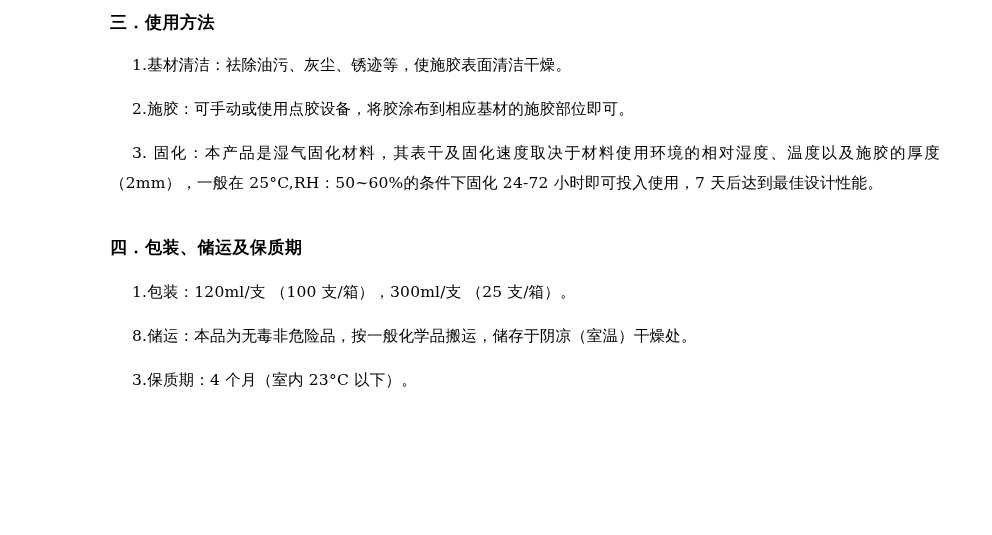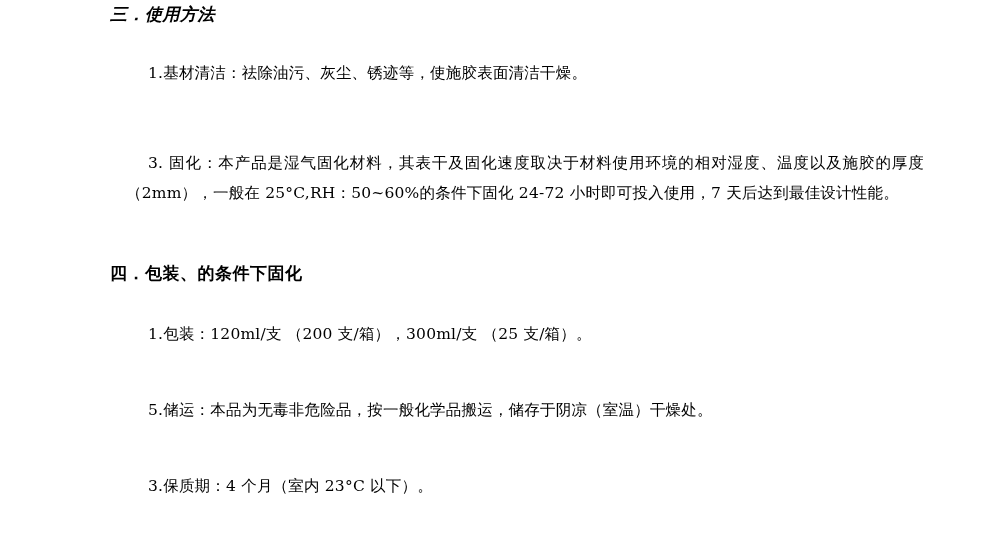--- a/index.html
+++ b/index.html
@@ -23,32 +23,31 @@
   }
   .section-heading {
     font-family: "DejaVu Sans", "Liberation Sans", sans-serif;
     font-weight: bold;
     font-size: 17px;
     line-height: 24px;
     letter-spacing: 0.5px;
     margin: 0;
   }
   .heading-1 {
-    padding-top: 2px;
-    font-style: italic;
+    padding-top: 10px;
   }
   .heading-2 {
     padding-top: 17px;
   }
   .para {
     font-family: "DejaVu Serif", "Liberation Serif", serif;
     font-size: 15.5px;
     line-height: 30px;
     letter-spacing: 0.2px;
-    margin: 16px;
+    margin: 0;
     text-align: justify;
     text-justify: inter-ideograph;
   }
   .para.indent {
     text-indent: 22px;
   }
   .gap-sm { height: 14px; }
   .gap-md { height: 16px; }
   .gap-lg { height: 18px; }
   .gap-xs { height: 10px; }
@@ -59,37 +58,38 @@
 <div class="page">
 
   <h2 class="section-heading heading-1">三．使用方法</h2>
 
   <div class="gap-md"></div>
 
   <p class="para indent">1.基材清洁：祛除油污、灰尘、锈迹等，使施胶表面清洁干燥。</p>
 
   <div class="gap-sm"></div>
 
+  <p class="para indent">2.施胶：可手动或使用点胶设备，将胶涂布到相应基材的施胶部位即可。</p>
 
   <div class="gap-sm"></div>
 
   <p class="para indent">3. 固化：本产品是湿气固化材料，其表干及固化速度取决于材料使用环境的相对湿度、温度以及施胶的厚度（2mm），一般在 25°C,RH：50~60%的条件下固化 24-72 小时即可投入使用，7 天后达到最佳设计性能。</p>
 
   <div class="gap-xs"></div>
 
 
   <div class="gap-xs"></div>
 
-  <h2 class="section-heading heading-2">四．包装、的条件下固化</h2>
+  <h2 class="section-heading heading-2">四．包装、储运及保质期</h2>
 
   <div class="gap-lg"></div>
 
-  <p class="para indent">1.包装：120ml/支  （200 支/箱），300ml/支  （25 支/箱）。</p>
+  <p class="para indent">1.包装：120ml/支  （100 支/箱），300ml/支  （25 支/箱）。</p>
 
   <div class="gap-sm"></div>
 
-  <p class="para indent">5.储运：本品为无毒非危险品，按一般化学品搬运，储存于阴凉（室温）干燥处。</p>
+  <p class="para indent">8.储运：本品为无毒非危险品，按一般化学品搬运，储存于阴凉（室温）干燥处。</p>
 
   <div class="gap-sm"></div>
 
   <p class="para indent">3.保质期：4 个月（室内 23°C 以下）。</p>
 
 </div>
 
 </body></html>

